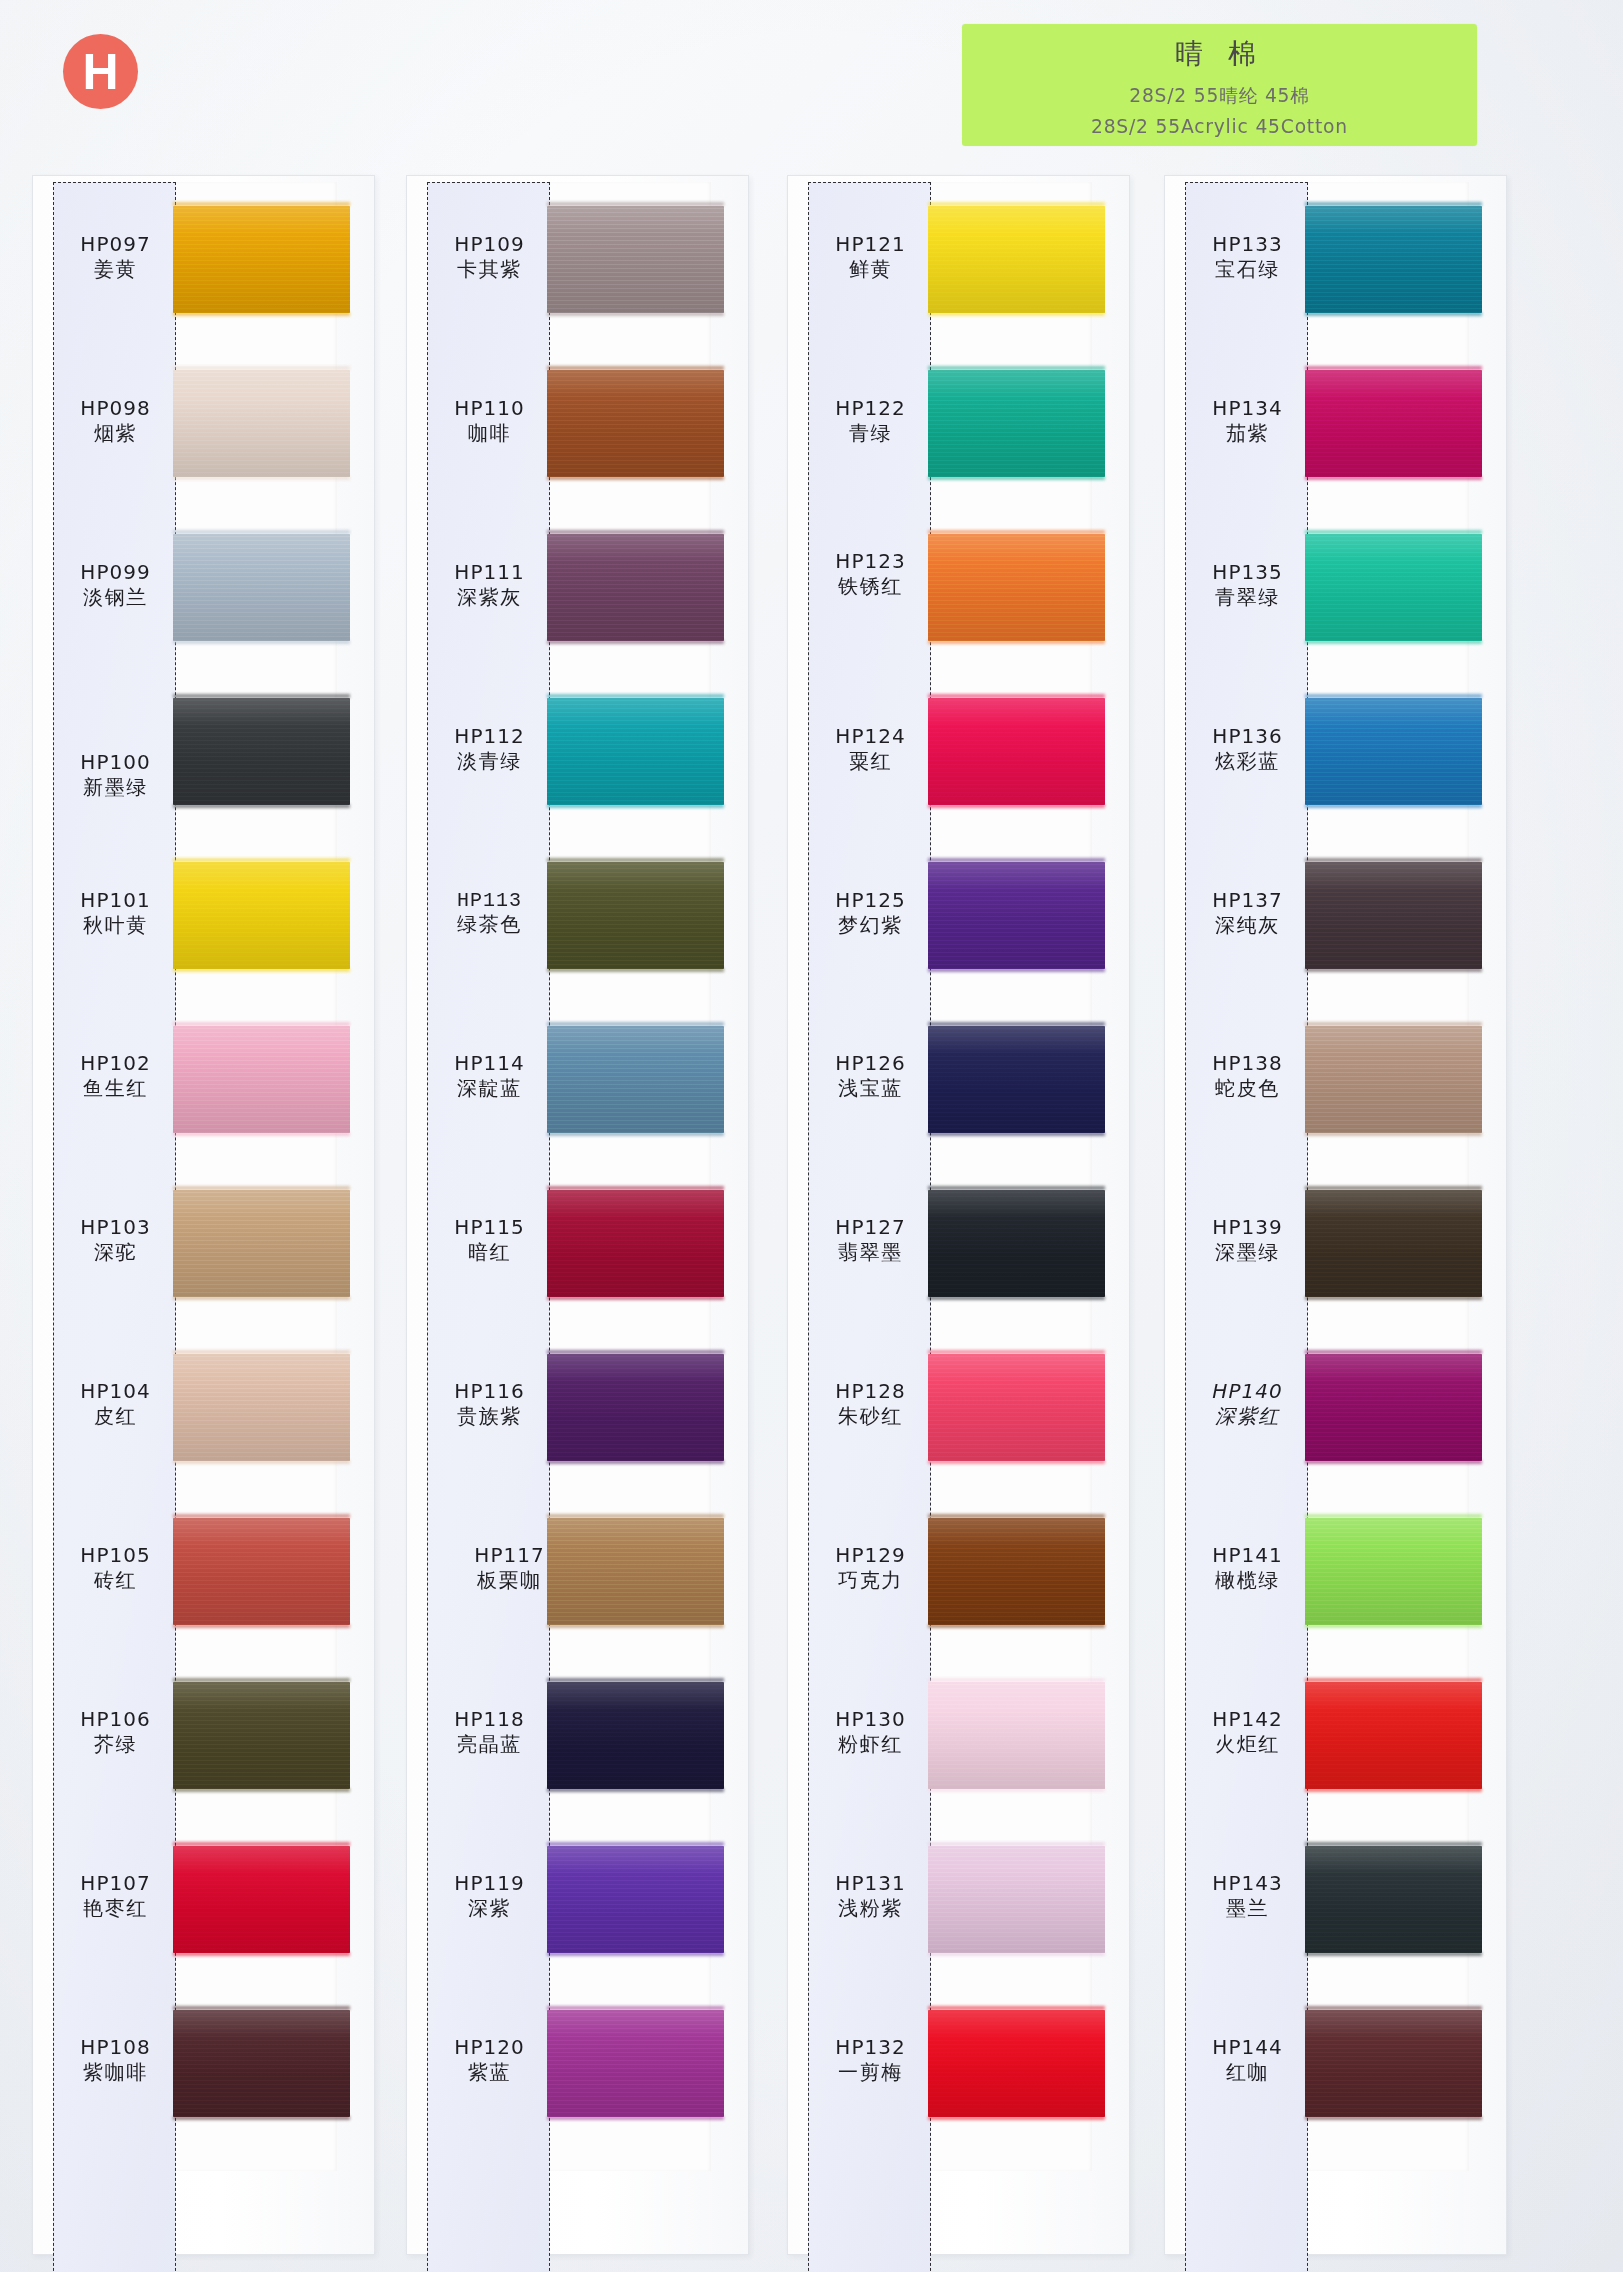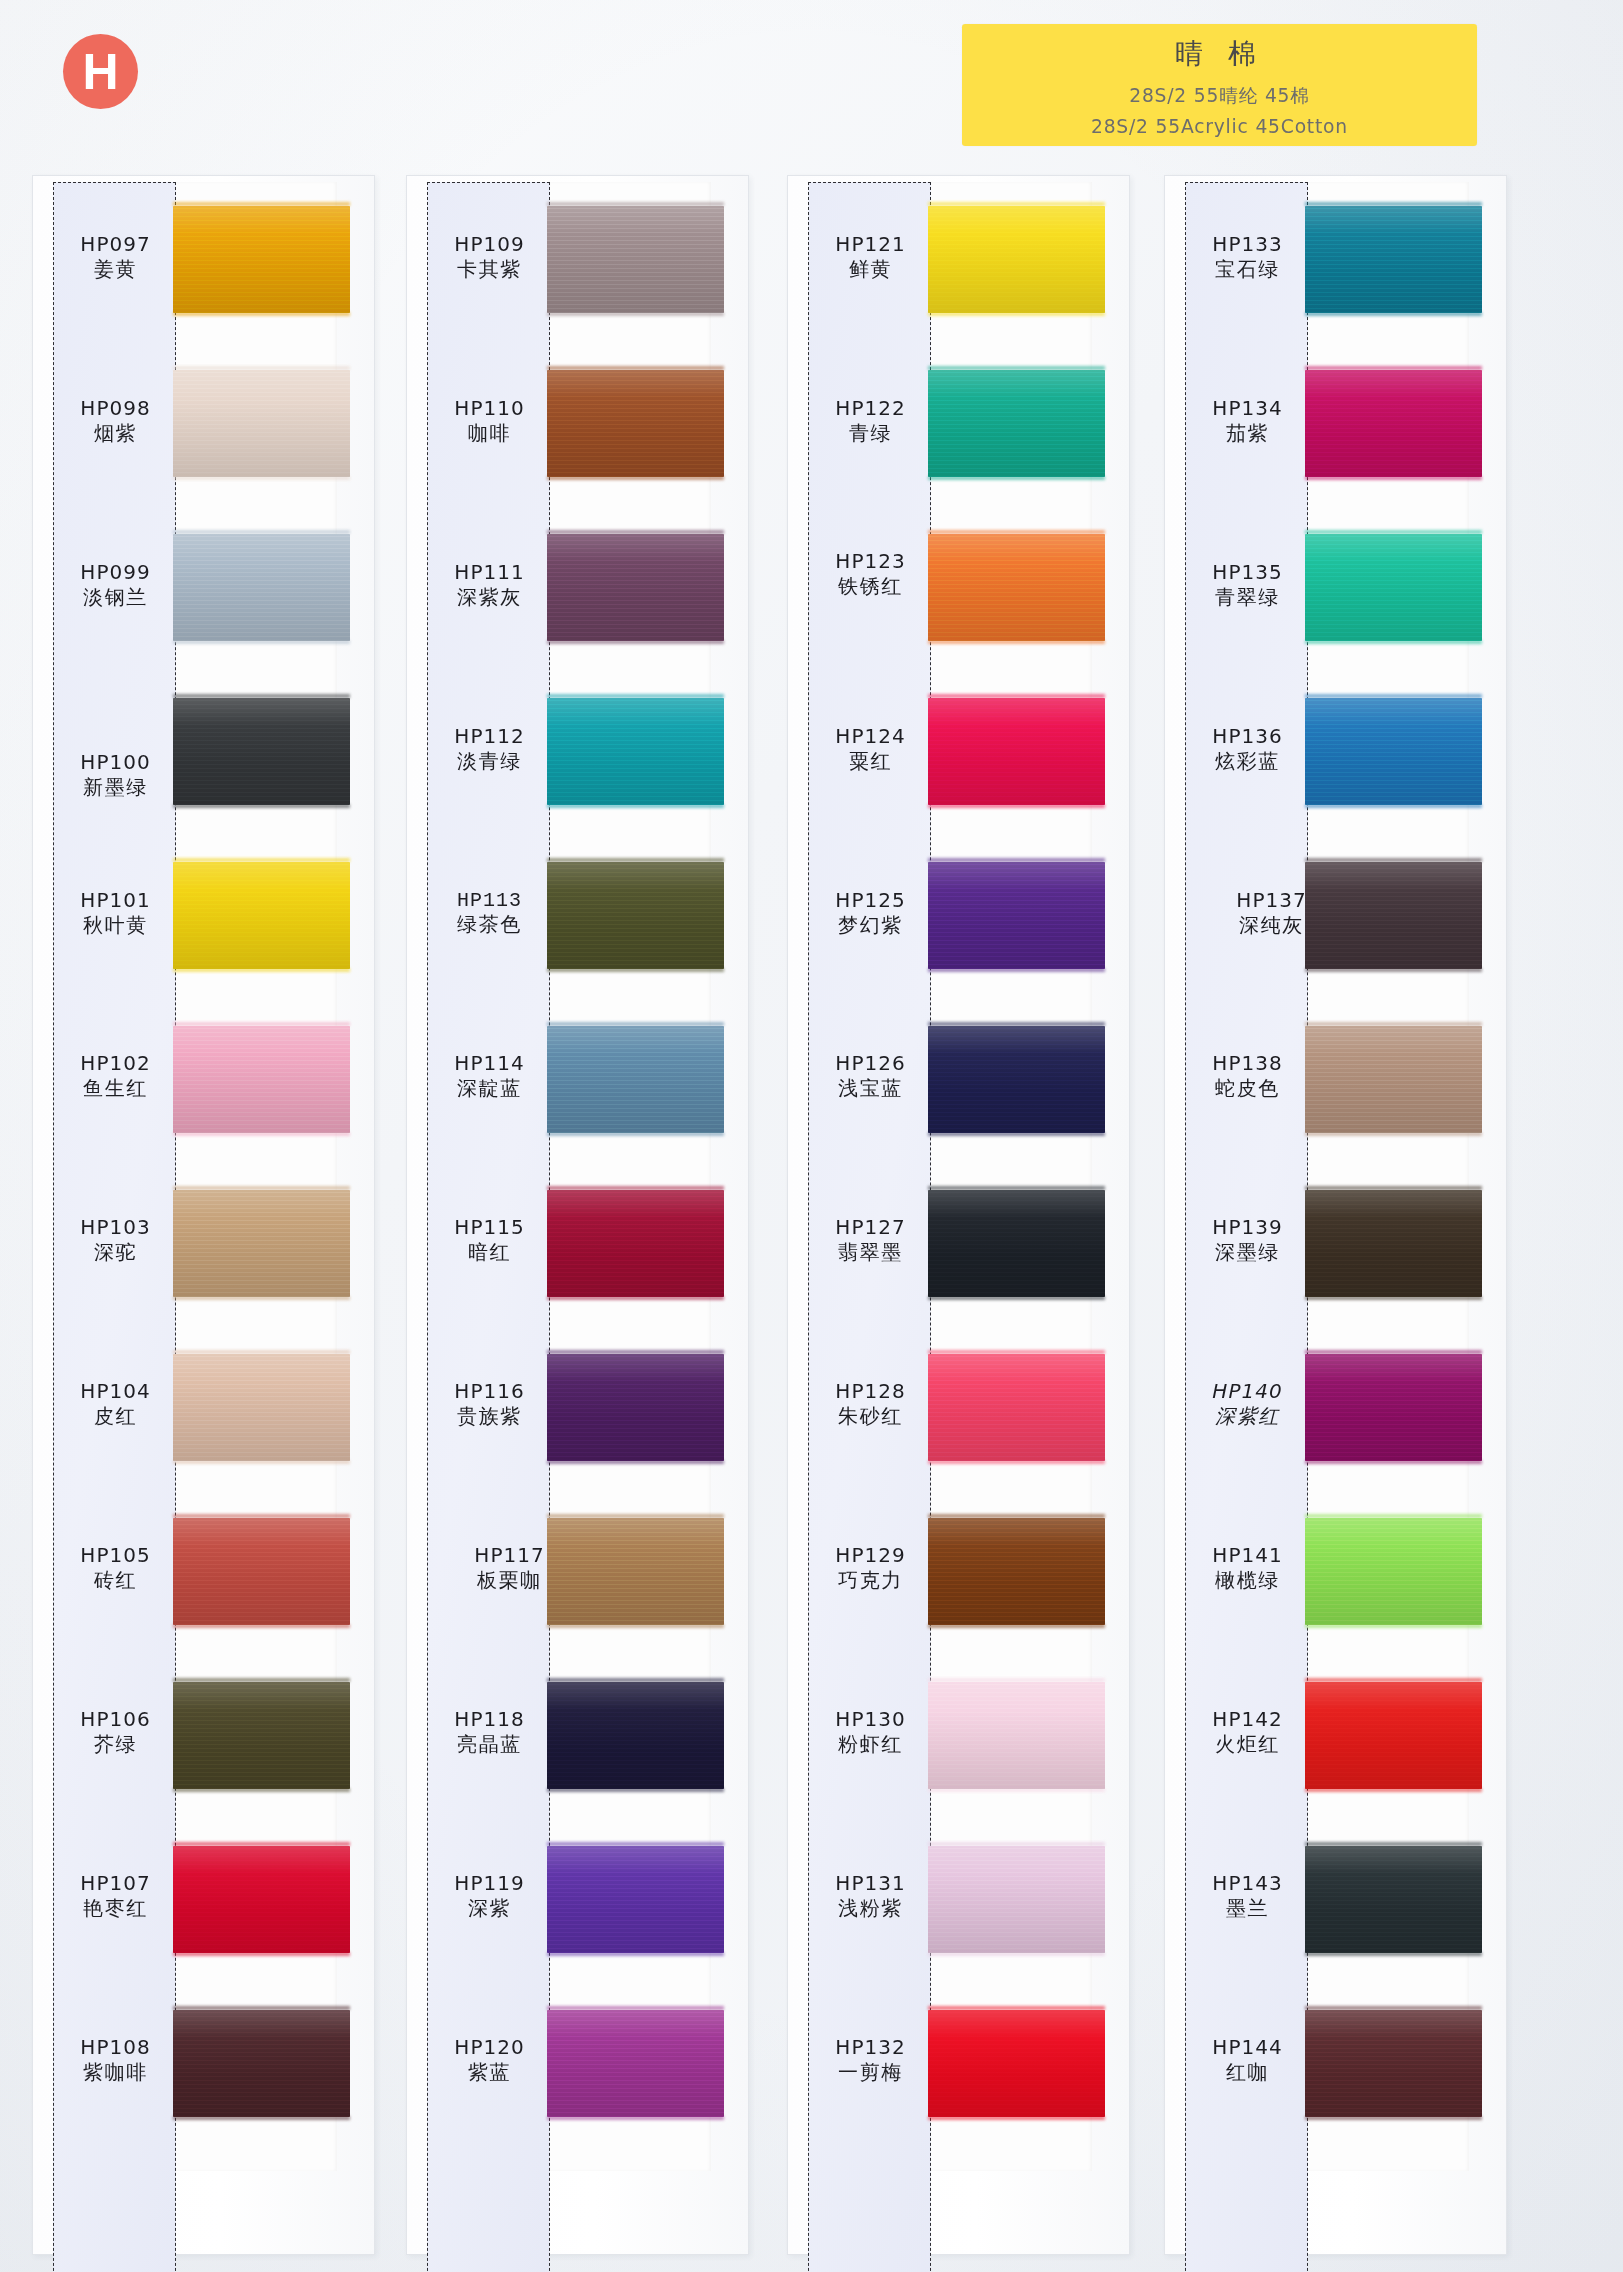--- a/index.html
+++ b/index.html
@@ -53,21 +53,21 @@
     font-family: "DejaVu Sans", "Liberation Sans", sans-serif;
     white-space: nowrap;
   }
 
   #spec-card {
     position: absolute;
     left: 962px;
     top: 24px;
     width: 515px;
     height: 122px;
-    background: #fde047;
+    background: #bef264;
     border-radius: 3.2px;
     box-shadow: 0 0 0 0.8px rgba(0,0,0,0.015);
     text-align: center;
     padding-top: 11.4px;
     box-sizing: border-box;
   }
   #spec-title {
     font-size: 28px;
     color: #4a4a4a;
     letter-spacing: 8px;
@@ -620,21 +620,21 @@
           <div class="lbl-name">茄紫</div>
         </div>
         <div class="label-cell" style="top: 377px;">
           <div class="lbl-code">HP135</div>
           <div class="lbl-name">青翠绿</div>
         </div>
         <div class="label-cell" style="top: 541px;">
           <div class="lbl-code">HP136</div>
           <div class="lbl-name">炫彩蓝</div>
         </div>
-        <div class="label-cell" style="top: 705px; padding-left: 24px;">
+        <div class="label-cell" style="top: 705px;">
           <div class="lbl-code">HP137</div>
           <div class="lbl-name">深纯灰</div>
         </div>
         <div class="label-cell" style="top: 868px;">
           <div class="lbl-code">HP138</div>
           <div class="lbl-name">蛇皮色</div>
         </div>
         <div class="label-cell" style="top: 1032px;">
           <div class="lbl-code">HP139</div>
           <div class="lbl-name">深墨绿</div>

